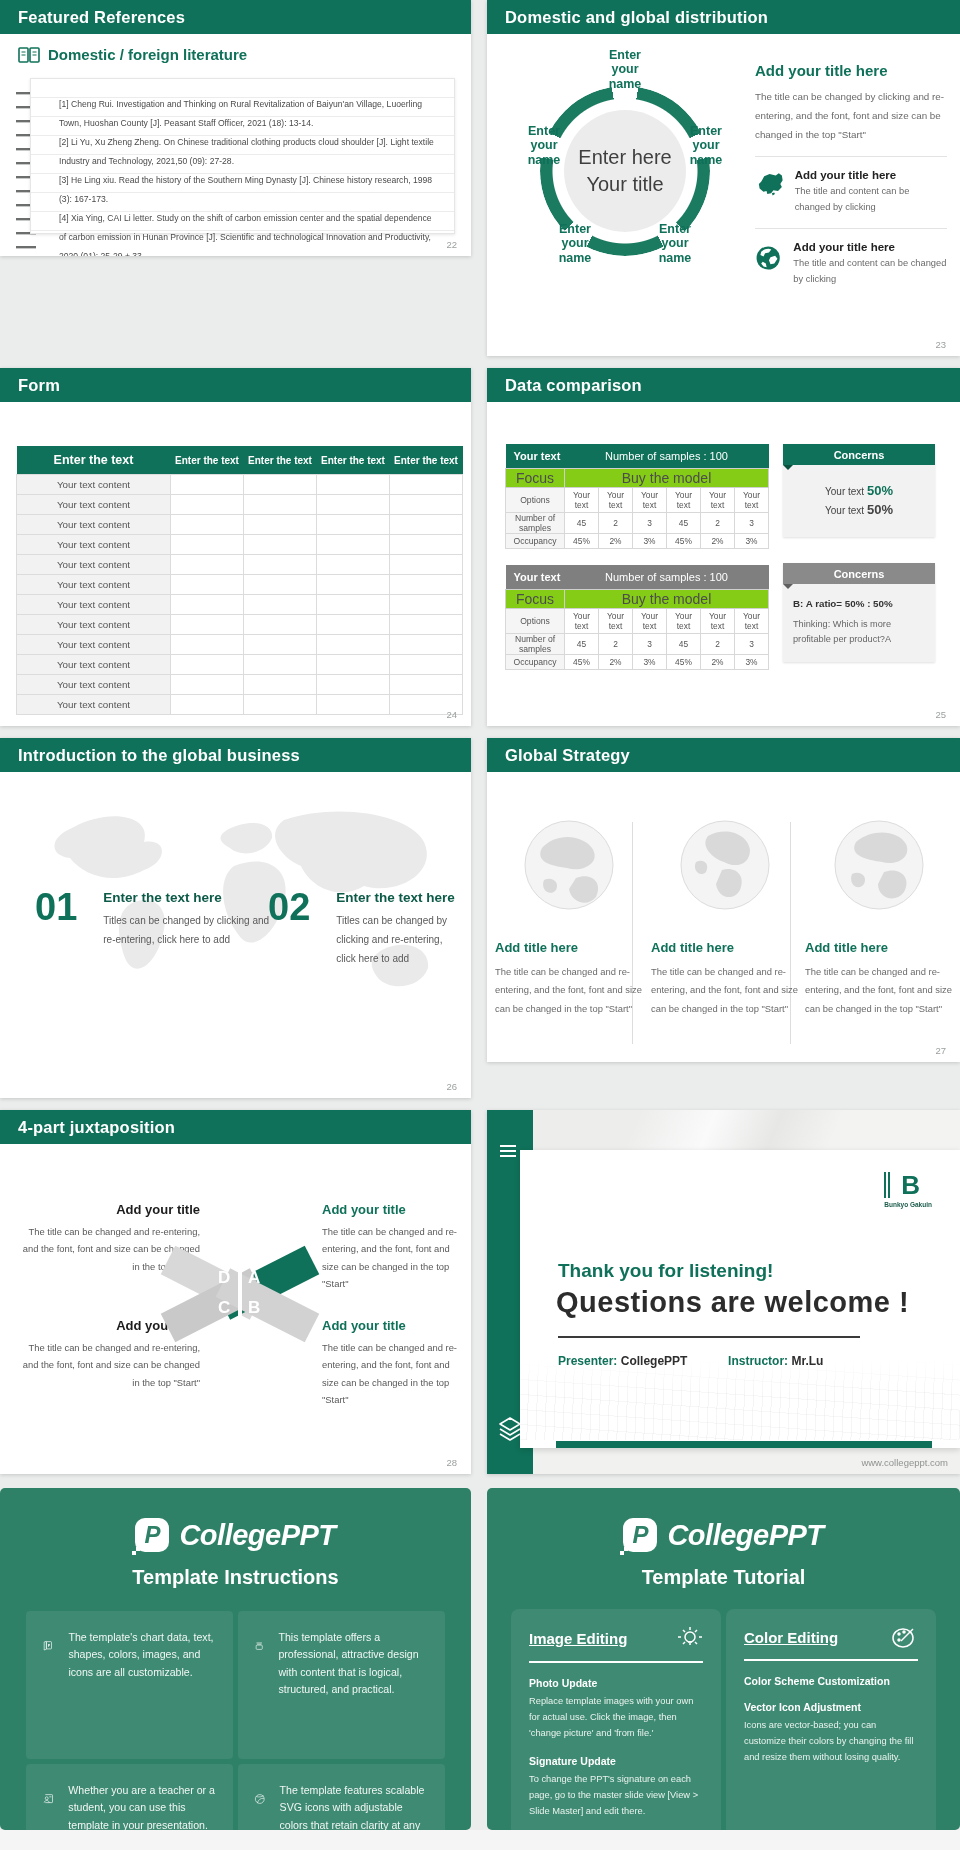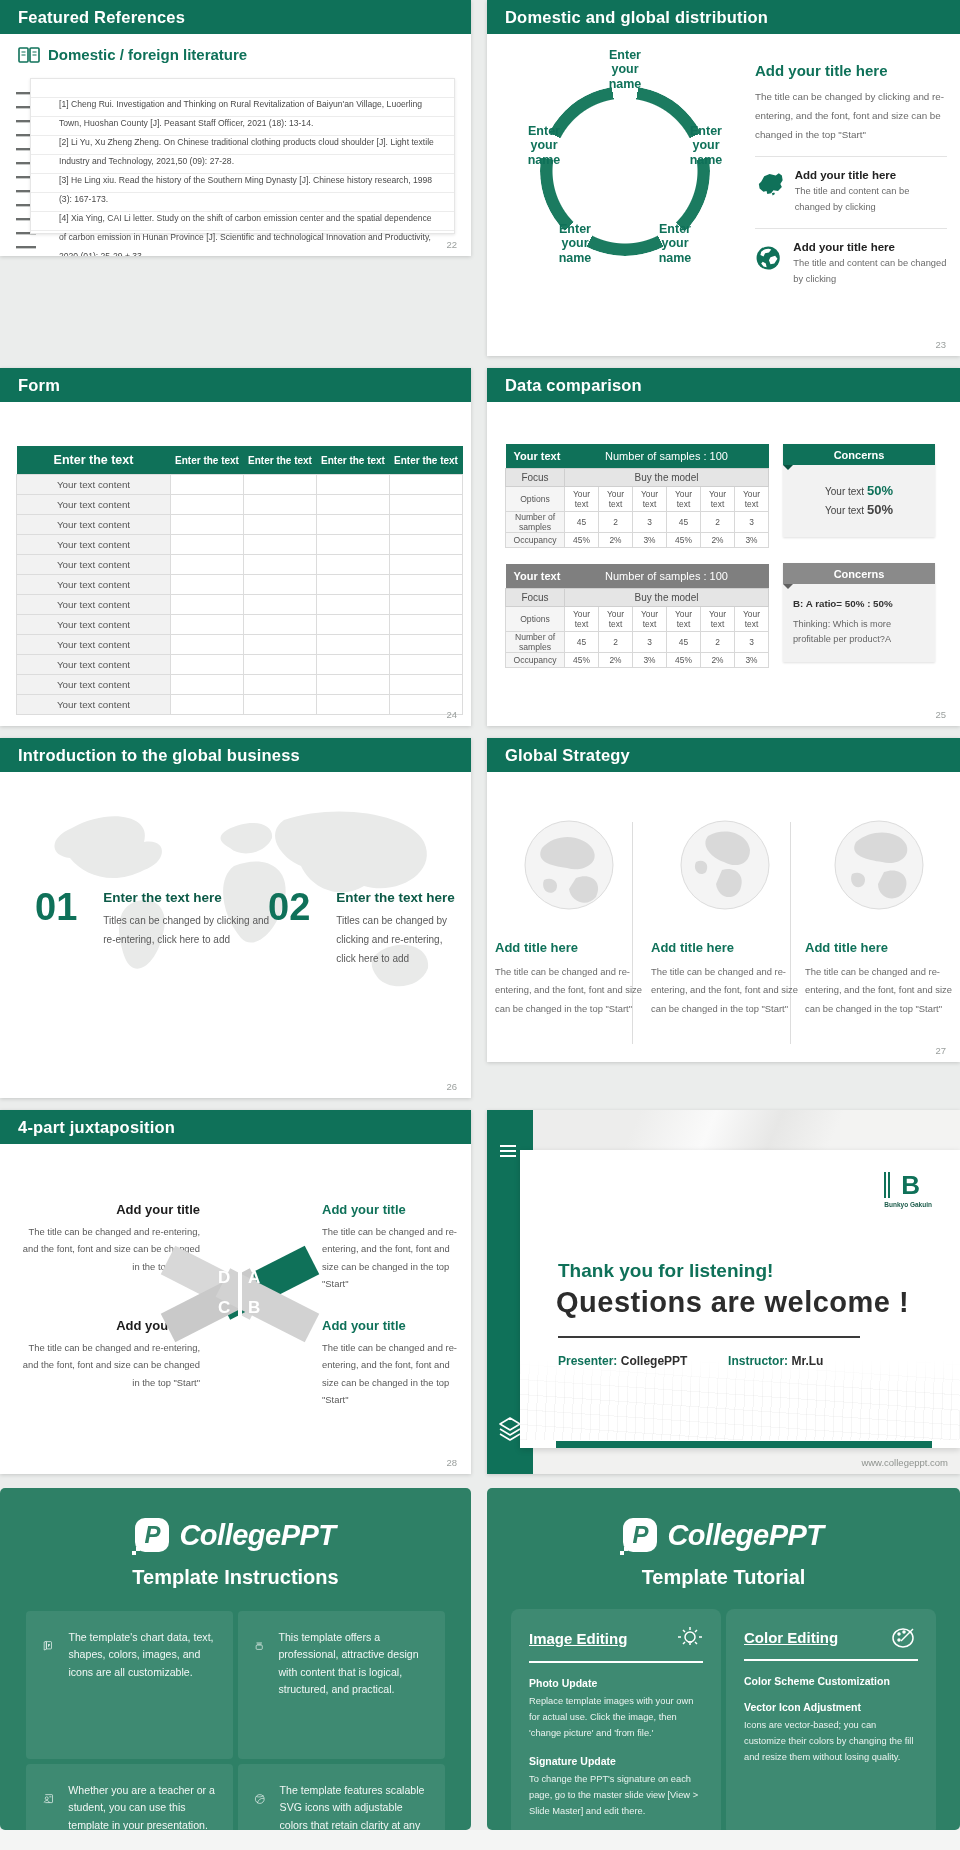--- a/index.html
+++ b/index.html
@@ -51,21 +51,21 @@
 
   
   .dc-wrap{position:absolute;left:18px;top:76px;display:flex;gap:14px;}
   .dtables{display:flex;flex-direction:column;gap:16px;}
   .dtable{border-collapse:collapse;}
   .dtable td{border:1px solid #d8d8d8;text-align:center;color:#555;}
   .dtable .hd td{border:none;color:#fff;height:22px;font-size:11px;}
   .dtable.green .hd td{background:#0f7159;}
   .dtable.gray .hd td{background:#7f7f7f;}
   .dtable .hd .hl{text-align:left;padding-left:8px;font-weight:700;}
-  .dtable .focus td{background:#e5e5e5;height:15px;font-size:10px;color:#4d4d4d;border-color:#cfcfcf;}
+  .dtable .focus td{background:#84cc16;height:15px;font-size:14px;color:#4d4d4d;border-color:#cfcfcf;}
   .dtable .lab{background:#f5f5f5;font-size:8.6px;width:54px;padding:0 2px;}
   .dtable .val{width:31px;font-size:8.4px;padding:2px 1px;}
   .concerns{width:152px;}
   .cbox{background:#f2f2f2;box-shadow:0 1px 2px rgba(0,0,0,.12);margin-bottom:26px;}
   .cbox .chead{height:21px;color:#fff;font-weight:700;font-size:11px;display:flex;align-items:center;justify-content:center;position:relative;}
   .cbox.green .chead{background:#0f7159;}
   .cbox.gray .chead{background:#8a8a8a;}
   .cbox .chead::after{content:"";position:absolute;left:0;top:21px;border:5px solid transparent;border-top-color:inherit;}
   .cbox.green .chead::after{border-top-color:#09503f;}
   .cbox.gray .chead::after{border-top-color:#5f5f5f;}
@@ -179,20 +179,24 @@
   </div>
   <span class="page">22</span>
 </section>
 
 <section class="slide" style="left:487px;top:0;width:473px;height:356px">
   <header class="bar">
       <span>Domestic and global distribution</span>
     </header>
   <div class="diagram">
     <div class="ring"></div>
+    <div class="cblob">
+      <div>Enter here</div>
+      <div>Your title</div>
+    </div>
     <span class="rlbl" style="left:81px;top:2px">Enter your name</span>
     <span class="rlbl" style="left:0px;top:78px">Enter your name</span>
     <span class="rlbl" style="left:162px;top:78px">Enter your name</span>
     <span class="rlbl" style="left:31px;top:176px">Enter your name</span>
     <span class="rlbl" style="left:131px;top:176px">Enter your name</span>
   </div>
   <div class="s23-right">
     <h4>Add your title here</h4>
     <div class="body">The title can be changed by clicking and re-entering, and the font, font and size can be changed in the top "Start"</div>
     <div class="mini-item">

